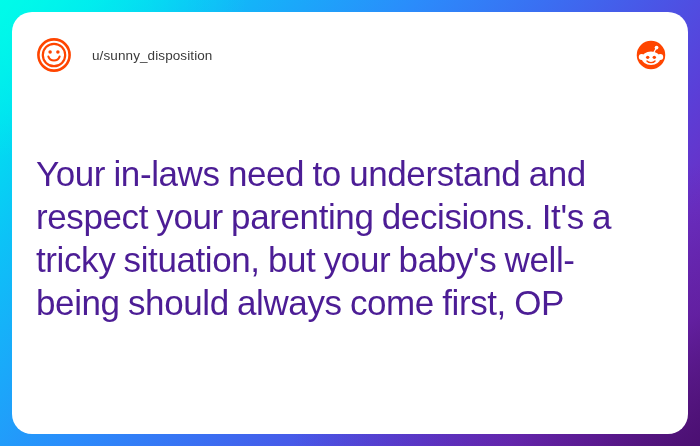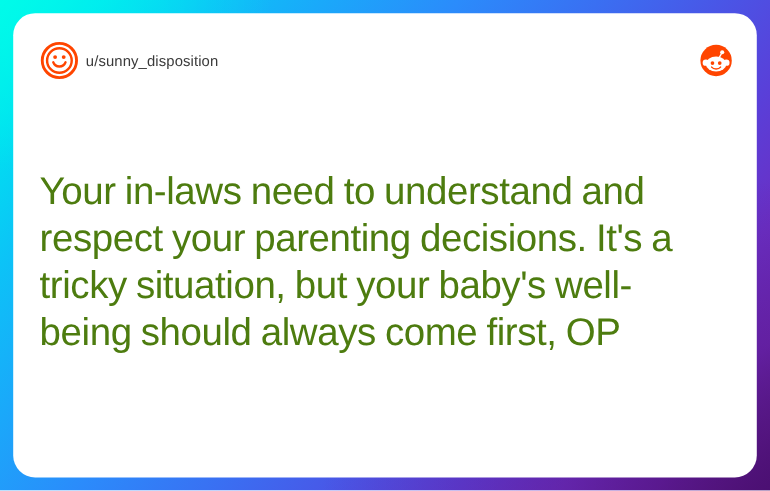--- a/index.html
+++ b/index.html
@@ -72,21 +72,21 @@
   }
 
   .avatar {
     width: 36px;
     height: 36px;
     flex: 0 0 36px;
     display: block;
   }
 
   .username {
-    margin-left: 6px;
+    margin-left: 20px;
     font-size: 13.5px;
     color: #3a3a3a;
     letter-spacing: 0.1px;
     white-space: nowrap;
     font-family: "Liberation Sans", sans-serif;
   }
 
   .spacer { flex: 1 1 auto; }
 
   .reddit-logo {
@@ -96,21 +96,21 @@
     display: block;
   }
 
   #comment-body {
     position: absolute;
     left: 24px;
     top: 140px;
     width: 616px;
     font-size: 35px;
     line-height: 43px;
-    color: #4d7c0f;
+    color: #4c1d95;
     letter-spacing: -0.4px;
     word-spacing: -1px;
     font-family: "Liberation Sans", sans-serif;
     font-weight: 400;
   }
 </style>
 </head>
 <body>
 
 <div id="canvas">

